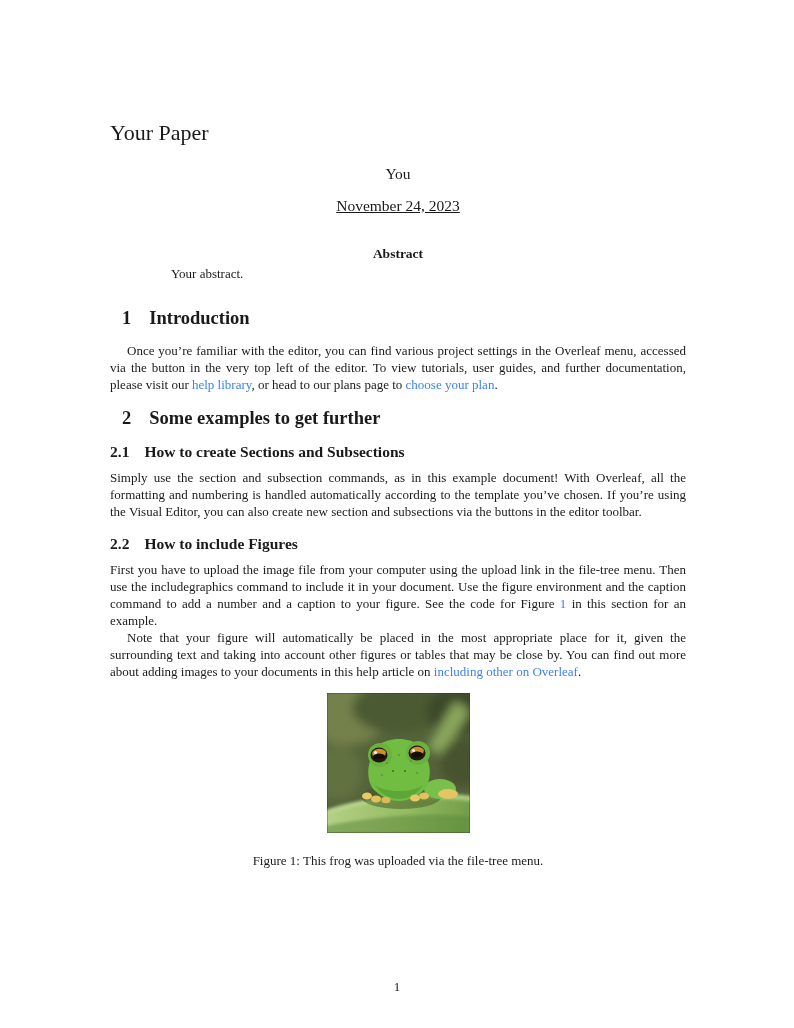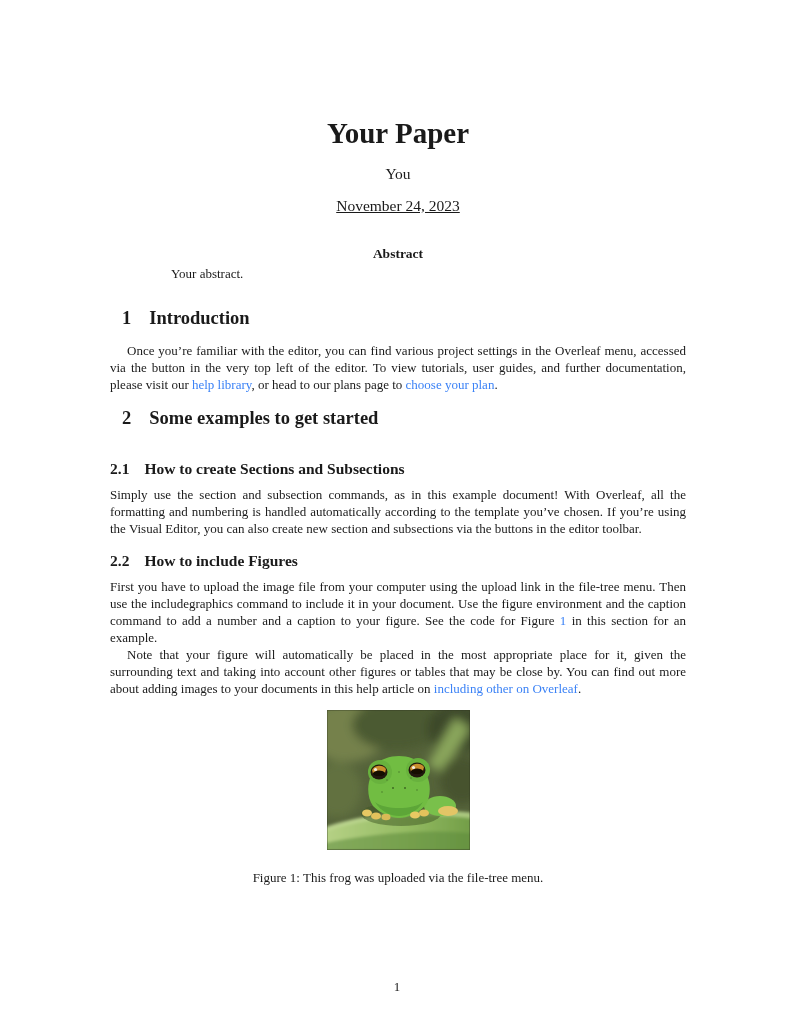--- a/index.html
+++ b/index.html
@@ -11,23 +11,23 @@
     color:#1a1a1a;
     overflow:hidden;
   }
   .textblock{
     position:absolute;
     left:110px;top:0;
     width:576px;
   }
   .doc-title{
     margin:119px 0 0 0;
-    text-align:center;
-    font-size:29px;line-height:28px;
-    font-weight:bold;
+    text-align:left;
+    font-size:22px;line-height:28px;
+    font-weight:normal;
   }
   .doc-author{
     margin:17px 0 0 0;
     text-align:center;
     font-size:15.5px;line-height:20px;
   }
   .doc-date{
     margin:12px 0 0 0;
     text-align:center;
     font-size:15.5px;line-height:20px;text-decoration:underline;
@@ -50,21 +50,21 @@
   }
   h2.subsec{
     font-size:15.5px;line-height:20px;
     font-weight:bold;
     margin:0;
   }
   .sec-num{display:inline-block;margin-right:18px;}
   .subsec-num{display:inline-block;margin-right:15px;}
   h1.s1{margin-top:24px;}
   h1.s2{margin-top:13px;}
-  h2.s21{margin-top:29px;}
+  h2.s21{margin-top:12px;}
   h2.s22{margin-top:14px;}
   p.body{
     margin:0;
     font-size:13px;line-height:17px;
     text-align:justify;
   }
   p.first{margin-top:7px;}
   p.indent{text-indent:17px;}
   a.doclink{
     color:#3b82f6;
@@ -104,21 +104,21 @@
     <div class="doc-date">November 24, 2023</div>
 
     <div class="abstract-heading">Abstract</div>
     <p class="abstract-text">Your abstract.</p>
 
     <h1 class="sec s1"><span class="sec-num">1</span><span>Introduction</span></h1>
 
 
     <p class="body indent"><span>Once you’re familiar with the editor, you can find various project settings in the Overleaf menu, accessed via the button in the very top left of the editor. To view tutorials, user guides, and further documentation, please visit our </span><a class="doclink">help library</a><span>, or head to our plans page to </span><a class="doclink">choose your plan</a><span>.</span></p>
 
-    <h1 class="sec s2"><span class="sec-num">2</span><span>Some examples to get started</span></h1>
+    <h1 class="sec s2"><span class="sec-num">2</span><span>Some examples to get further</span></h1>
 
     <h2 class="subsec s21"><span class="subsec-num">2.1</span><span>How to create Sections and Subsections</span></h2>
 
     <p class="body first">Simply use the section and subsection commands, as in this example document! With Overleaf, all the formatting and numbering is handled automatically according to the template you’ve chosen. If you’re using the Visual Editor, you can also create new section and subsections via the buttons in the editor toolbar.</p>
 
     <h2 class="subsec s22"><span class="subsec-num">2.2</span><span>How to include Figures</span></h2>
 
     <p class="body first"><span>First you have to upload the image file from your computer using the upload link in the file-tree menu. Then use the includegraphics command to include it in your document. Use the figure environment and the caption command to add a number and a caption to your figure. See the code for Figure </span><a class="doclink">1</a><span> in this section for an example.</span></p>
 
     <p class="body indent"><span>Note that your figure will automatically be placed in the most appropriate place for it, given the surrounding text and taking into account other figures or tables that may be close by. You can find out more about adding images to your documents in this help article on </span><a class="doclink">including other on Overleaf</a><span>.</span></p>

